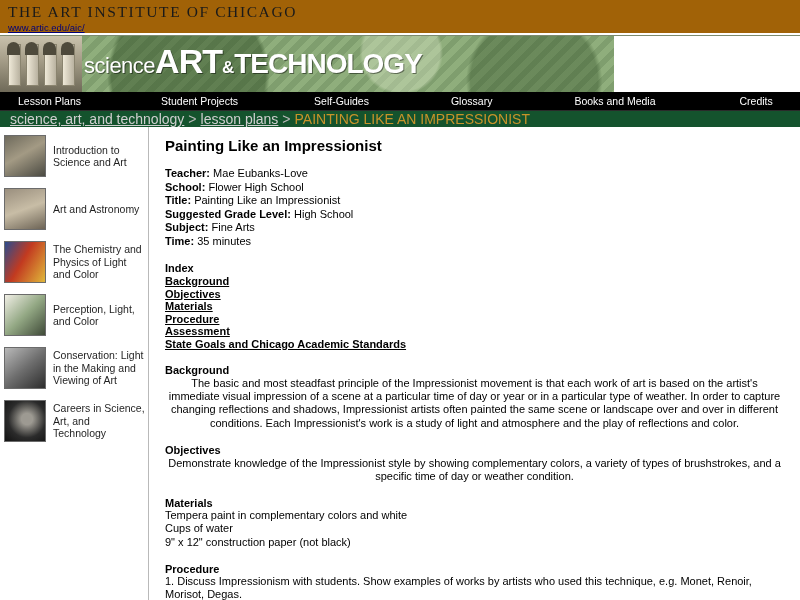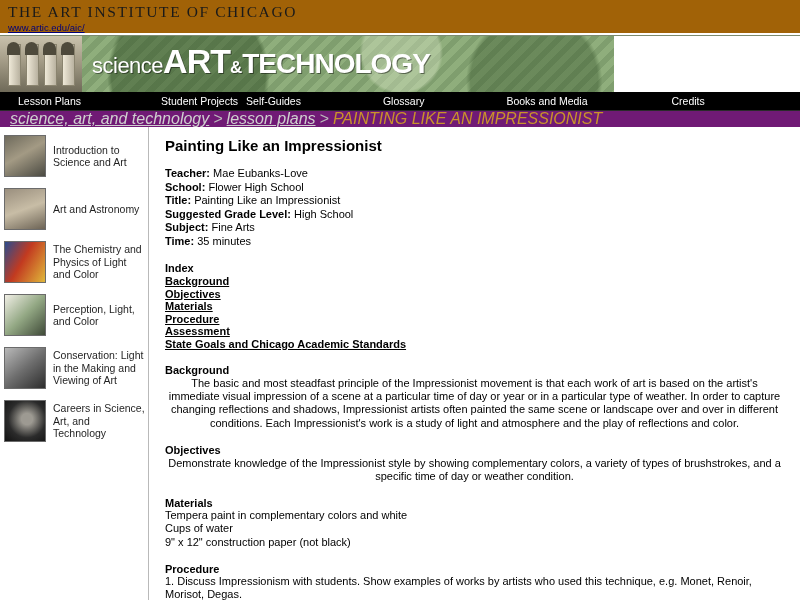--- a/index.html
+++ b/index.html
@@ -87,21 +87,21 @@
       radial-gradient(circle at 85% 80%, rgba(40,70,30,.35) 0 14%, rgba(0,0,0,0) 15%);
   }
   .banner-right {
     position: absolute;
     right: 0; top: 0;
     width: 186px; height: 56px;
     background: #ffffff;
   }
   .banner-title {
     position: absolute;
-    left: 92px;
+    left: 84px;
     top: 6px;
     z-index: 5;
     color: #ffffff;
     font-family: "Liberation Sans", sans-serif;
     white-space: nowrap;
     text-shadow: 1px 1px 0 rgba(0,0,0,.45);
   }
   .bt-science {
     font-size: 22px;
     letter-spacing: -0.5px;
@@ -132,35 +132,34 @@
     font-size: 10.5px;
   }
   .navbar a {
     color: #ffffff;
     text-decoration: none;
     white-space: nowrap;
   }
   .nav-item { padding: 0 4px; }
   .nav-1 { margin-left: 14px; }
   .nav-2 { margin-left: 72px; }
-  .nav-3 { }
+  .nav-3 { margin-left: 68px; }
   .nav-4 { margin-left: 74px; }
   .nav-5 { margin-left: 74px; }
   .nav-6 { margin-left: 76px; }
 
   
   .crumbbar {
-    background: #701a75;
+    background: #14532d;
     height: 16px;
     display: flex;
     align-items: center;
-    font-size: 16px;
+    font-size: 14px;
     padding-left: 10px;
     border-top: 1px solid #2a2a2a;
-    font-style: italic;
   }
   .crumbbar a {
     color: #cfcfcf;
     text-decoration: underline;
   }
   .crumb-sep { color: #bbbbbb; margin: 0 4px; }
   .crumb-current { color: #c8932a; }
 
   
   .page {

